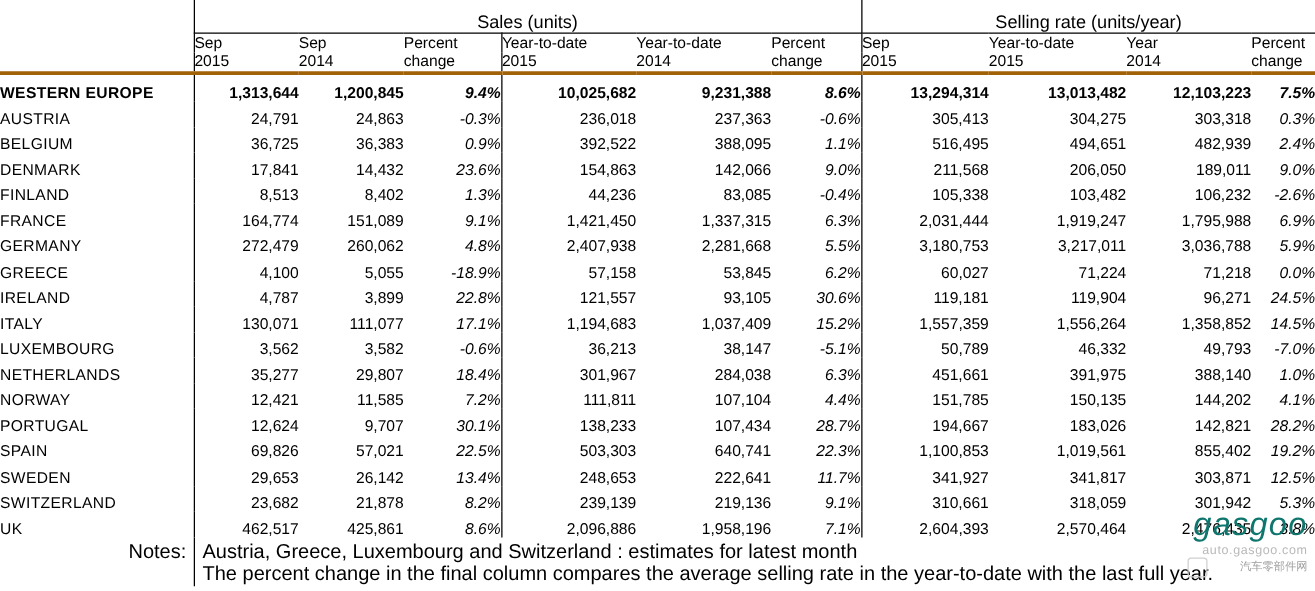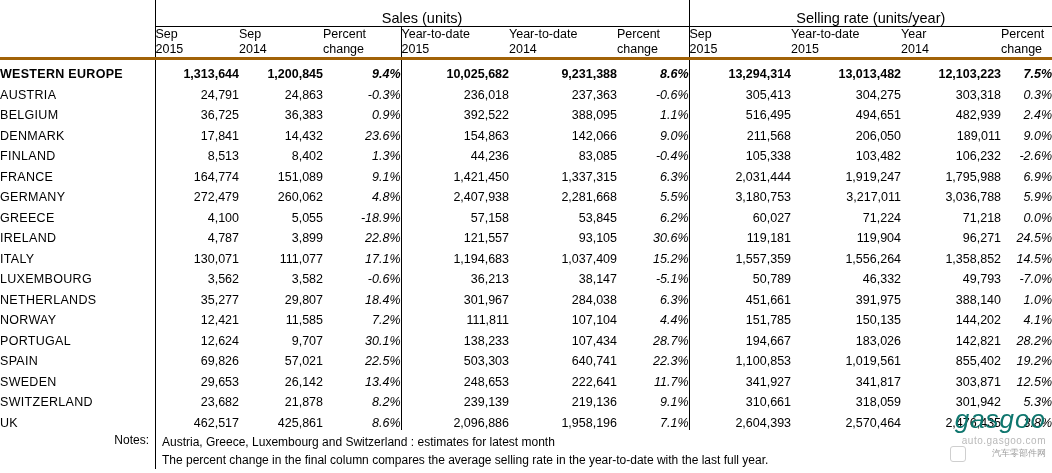--- a/index.html
+++ b/index.html
@@ -83,21 +83,21 @@
   }
   tr.datarow td { height: 20.5px; }
   tr.total td {
     font-weight: bold;
     height: 21px;
   }
   tr.total .pct { font-style: italic; font-weight: bold; }
 
   .notes-wrap {
     display: flex;
-    font-size: 12px;
+    font-size: 16px;
   }
   .notes-label {
     width: 155px;
     box-sizing: border-box;
     text-align: right;
     padding-right: 6px;
     padding-top: 3px;
   }
   .notes-body {
     flex: 1;

